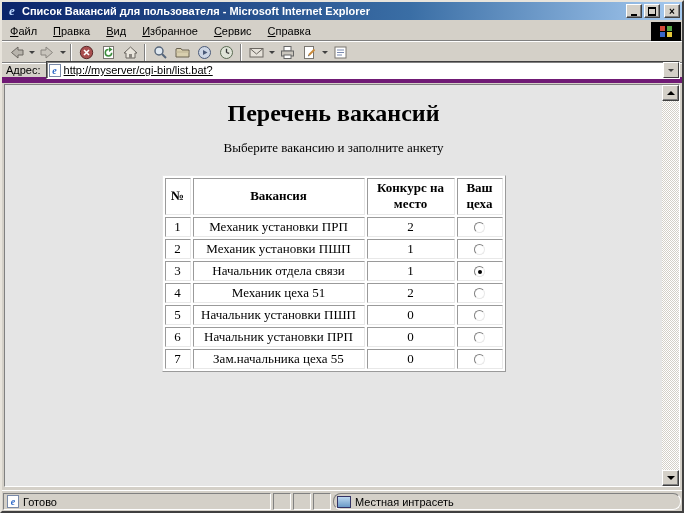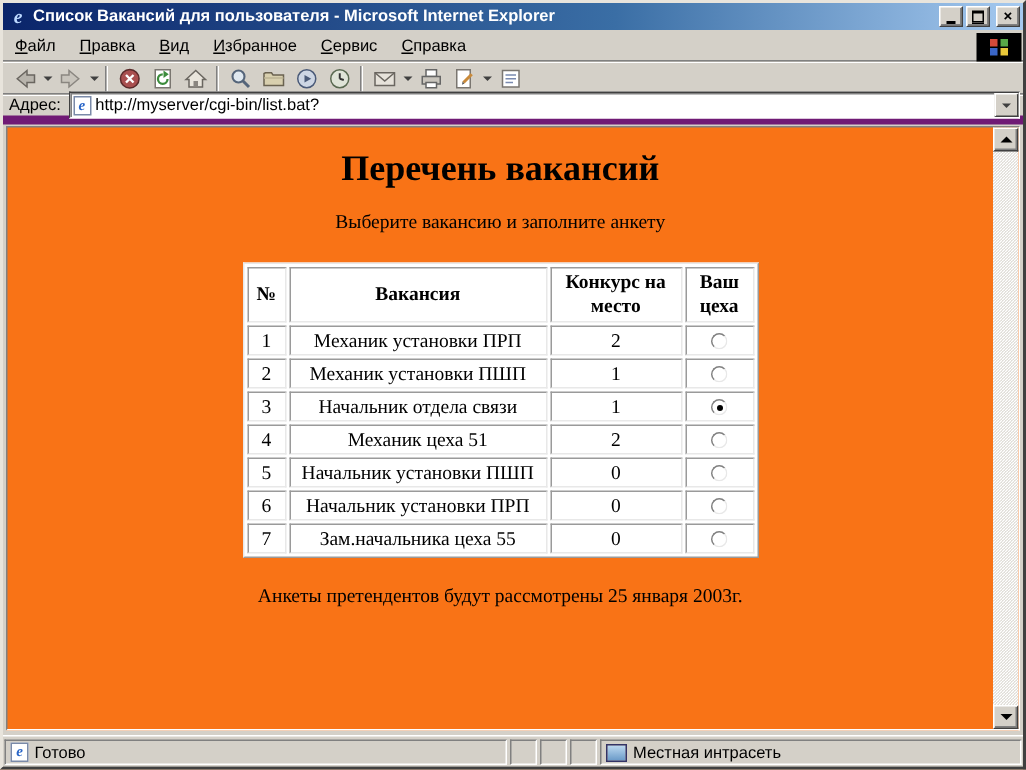--- a/index.html
+++ b/index.html
@@ -43,26 +43,26 @@
   .tsep{width:2px;height:17px;border-left:1px solid #808080;border-right:1px solid #fff;margin:0 3px;}
   
   .addressbar{position:absolute;top:61px;left:0;right:0;height:20px;display:flex;
     align-items:center;padding:0 2px 0 4px;border-bottom:6px solid #701a75;}
   .addr-label{margin-right:5px;color:#000;}
   .addr-field{flex:1;height:18px;background:#fff;border:1px solid;
     border-color:#404040 #fff #fff #404040;box-shadow:inset 1px 1px 0 #808080;
     display:flex;align-items:center;padding-left:2px;position:relative;}
   .addr-icon{width:12px;height:13px;border:1px solid #7a8aa8;background:#fff;margin-right:3px;
     font:italic bold 10px/11px "Liberation Serif",serif;color:#2a66c8;text-align:center;}
-  .addr-text{color:#000;white-space:nowrap;}
+  .addr-text{color:#000;white-space:nowrap;text-decoration:underline;}
   .addr-drop{position:absolute;right:0;top:0;bottom:0;width:16px;background:#d4d0c8;
     border:1px solid;border-color:#fff #404040 #404040 #fff;
     display:flex;align-items:center;justify-content:center;}
   
-  .content{position:absolute;top:82px;left:2px;right:2px;bottom:24px;background:#f97316;
+  .content{position:absolute;top:82px;left:2px;right:2px;bottom:24px;background:#e5e5e5;
     border:1px solid;border-color:#808080 #fff #fff #808080;overflow:hidden;}
   .scrollbar{position:absolute;top:0;right:0;bottom:0;width:17px;
     background:#fff;
     background-image:linear-gradient(45deg,#d4d0c8 25%,transparent 25%,transparent 75%,#d4d0c8 75%),
       linear-gradient(45deg,#d4d0c8 25%,transparent 25%,transparent 75%,#d4d0c8 75%);
     background-size:2px 2px;background-position:0 0,1px 1px;}
   .sb-btn{position:absolute;left:0;width:17px;height:16px;background:#d4d0c8;
     border:1px solid;border-color:#fff #404040 #404040 #fff;box-shadow:inset -1px -1px 0 #808080;
     display:flex;align-items:center;justify-content:center;}
   .sb-btn.up{top:0;} .sb-btn.down{bottom:0;}
@@ -92,21 +92,21 @@
     box-shadow:inset 1px 1px 0 #fff,inset -1px -1px 0 #808080;
     width:152px;height:21px;padding:0;}
   .footer-note{font-size:13px;margin-top:17px;}
   
   .statusbar{position:absolute;left:0;right:0;bottom:0;height:21px;background:#d4d0c8;
     border-top:1px solid #fff;display:flex;align-items:stretch;padding:2px 1px 1px;gap:2px;}
   .pane{border:1px solid;border-color:#808080 #fff #fff #808080;display:flex;align-items:center;
     padding:0 3px;white-space:nowrap;overflow:hidden;}
   .pane.main{flex:1;}
   .pane.small{width:18px;}
-  .pane.zone{width:281px;}
+  .pane.zone{width:348px;border-radius:8px;}
   .mini-ie{width:12px;height:13px;border:1px solid #7a8aa8;background:#fff;margin-right:4px;
     font:italic bold 10px/11px "Liberation Serif",serif;color:#2a66c8;text-align:center;flex:none;}
   .mini-net{width:14px;height:12px;background:#9cc;border:1px solid #336;margin-right:4px;flex:none;
     background:linear-gradient(#bcd8f0,#6a9ac8);}
 </style>
 </head>
 <body>
 
 <div class="window">
 
@@ -303,21 +303,20 @@
           <tr>
             <td class="c-num">7</td>
             <td class="c-vac">Зам.начальника цеха 55</td>
             <td class="c-comp">0</td>
             <td class="c-choice"><span class="radio"></span></td>
           </tr>
         </tbody>
       </table>
 
 
-      <div class="footer-note">Анкеты претендентов будут рассмотрены 25 января 2003г.</div>
     </div>
 
     <div class="scrollbar">
       <div class="sb-btn up">
           <span class="arr-up"></span>
         </div>
       <div class="sb-btn down">
           <span class="arr-down"></span>
         </div>
     </div>

